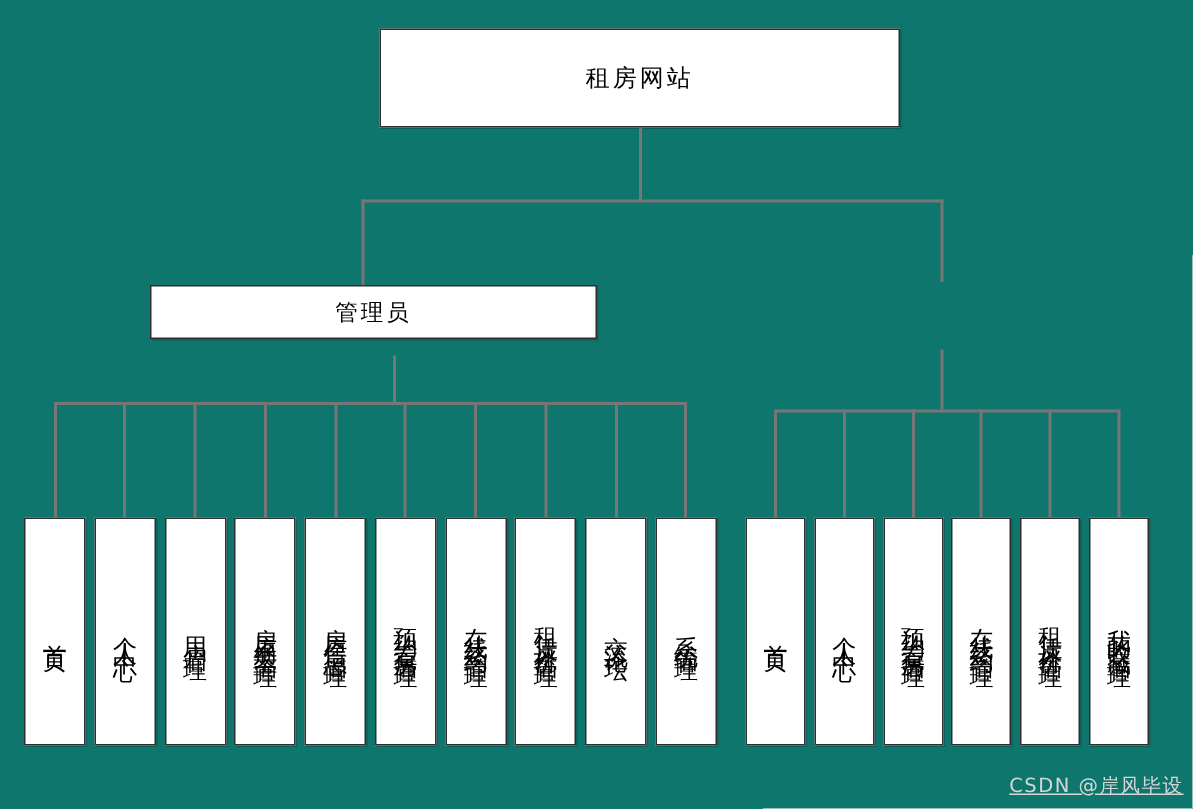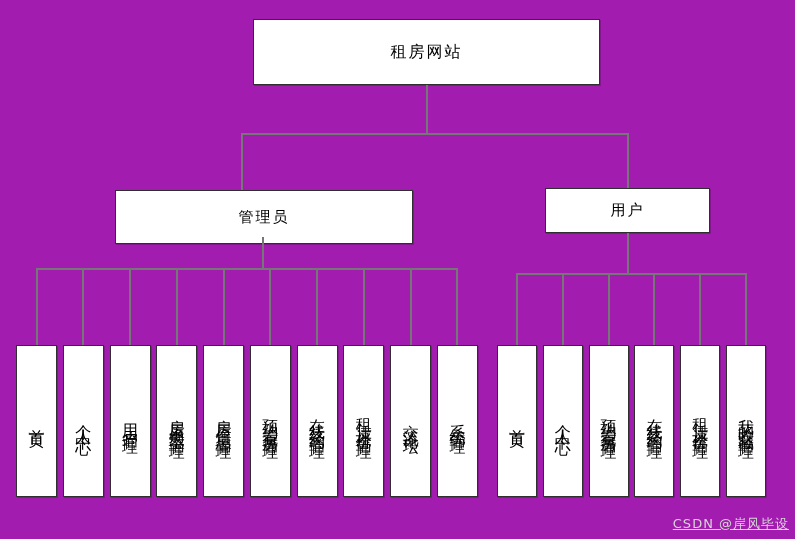--- a/index.html
+++ b/index.html
@@ -1,38 +1,38 @@
 <!DOCTYPE html>
 <html><head>
 <meta charset="utf-8">
 <style>
   html, body { margin: 0; padding: 0; background: #ffffff; }
   #canvas {
     position: relative;
     width: 795px;
     height: 539px;
-    background: #a21caf;
+    background: #0f766e;
     overflow: hidden;
     font-family: "DejaVu Serif", "DejaVu Sans", serif;
     color: #000000;
   }
   .node {
     position: absolute;
     box-sizing: border-box;
     border: 1.5px solid #2f2f2f;
     background: #ffffff;
     display: flex;
     align-items: center;
     justify-content: center;
     font-size: 15px;
     letter-spacing: 2px;
     box-shadow: 1px 1px 0 rgba(0,0,0,0.18);
   }
   #root-box   { left: 253px; top: 19px;  width: 347px; height: 66px; font-size: 16px; }
-  #admin-box  { left: 115px; top: 190px; width: 298px; height: 54px; text-align: right; }
+  #admin-box  { left: 100px; top: 190px; width: 298px; height: 36px; text-align: right; }
   #user-box   { left: 545px; top: 188px; width: 165px; height: 45px; }
 
   .line {
     position: absolute;
     background: #767676;
   }
   
   #stem-root  { left: 426px; top: 85px;  width: 2px;   height: 49px; }
   #hline-top  { left: 241px; top: 133px; width: 388px; height: 2px;  }
   #drop-admin { left: 241px; top: 133px; width: 2px;   height: 57px; }
@@ -98,21 +98,20 @@
 <div id="canvas">
 
   <div class="node" id="root-box">租房网站</div>
 
   <div class="line" id="stem-root"></div>
   <div class="line" id="hline-top"></div>
   <div class="line" id="drop-admin"></div>
   <div class="line" id="drop-user"></div>
 
   <div class="node" id="admin-box">管理员</div>
-  <div class="node" id="user-box">用户</div>
 
   <div class="line" id="stem-admin"></div>
   <div class="line" id="stem-user"></div>
 
   <div class="leaf-group" id="admin-group">
     <div class="hline"></div>
 
   <div class="leaf-col">
     <div class="leaf-drop"></div>
     <div class="leaf-box">首页</div>

